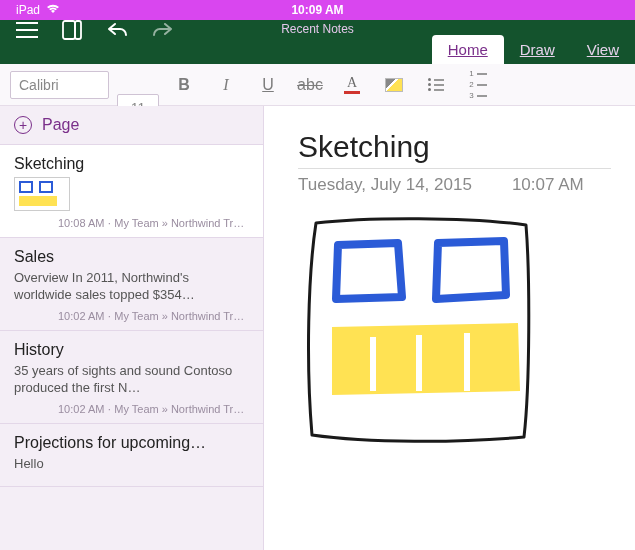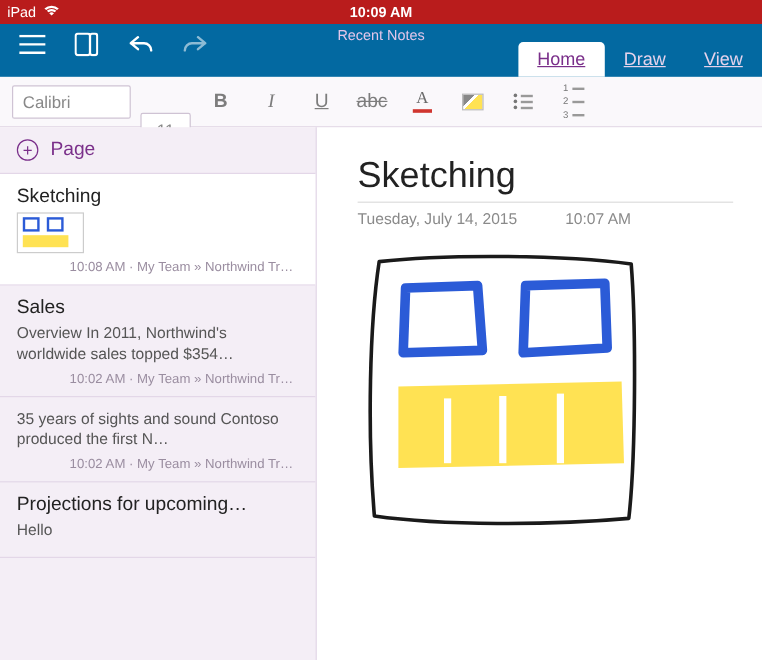--- a/index.html
+++ b/index.html
@@ -1,36 +1,36 @@
 <!DOCTYPE html>
 <html><head>
 <meta charset="utf-8">
 <style>
   * { box-sizing: border-box; margin: 0; padding: 0; font-family: -apple-system, "Segoe UI", sans-serif; }
   html, body { width: 635px; height: 550px; overflow: hidden; background: #fff; }
 
   .statusbar {
     height: 20px;
-    background: #b91c1c;
+    background: #d946ef;
     color: #fff;
     display: flex;
     align-items: center;
     font-size: 12px;
-    padding: 0 6px;
+    padding: 0 16px;
     justify-content: space-between;
   }
   .statusbar .left { display:flex; align-items:center; gap:6px; }
   .statusbar .center { position:absolute; left:50%; transform:translateX(-50%); text-align:right; font-weight:600; }
   .statusbar .right { width:60px; }
 
   .titlebar {
     height: 44px;
-    background: #0369a1;
+    background: #14532d;
     display: flex;
-    align-items: center;
+    align-items: flex-start;
     position: relative;
   }
   .tb-left {
     display:flex;
     align-items:center;
     gap:24px;
     padding: 0 16px 10px 16px;
     color:#fff;
   }
   .tb-left svg { display:block; }
@@ -205,21 +205,21 @@
     font-weight:300;
     font-size:30px;
     color:#222;
     margin-bottom:6px;
     border-bottom:1px solid #ddd;
     padding-bottom:4px;
   }
   .note-meta {
     display:flex;
     gap:40px;
-    font-size:13px;
+    font-size:17px;
     color:#8a8a8a;
     margin-bottom:20px;
   }
 
   .sketch {
     width:250px; height:230px;
     position:relative;
   }
   .sketch svg { width:100%; height:100%; overflow:visible; }
 </style>
@@ -334,20 +334,21 @@
       <div class="meta">10:08 AM · My Team » Northwind Tra…</div>
     </div>
 
     <div class="pageitem">
       <h3>Sales</h3>
       <div class="preview">Overview  In 2011, Northwind's worldwide sales topped $354…</div>
       <div class="meta">10:02 AM · My Team » Northwind Tra…</div>
     </div>
 
     <div class="pageitem">
+      <h3>History</h3>
       <div class="preview">35 years of sights and sound Contoso produced the first N…</div>
       <div class="meta">10:02 AM · My Team » Northwind Tra…</div>
     </div>
 
     <div class="pageitem">
       <h3>Projections for upcoming…</h3>
       <div class="preview">Hello</div>
       <div class="meta"></div>
     </div>
   </div>

